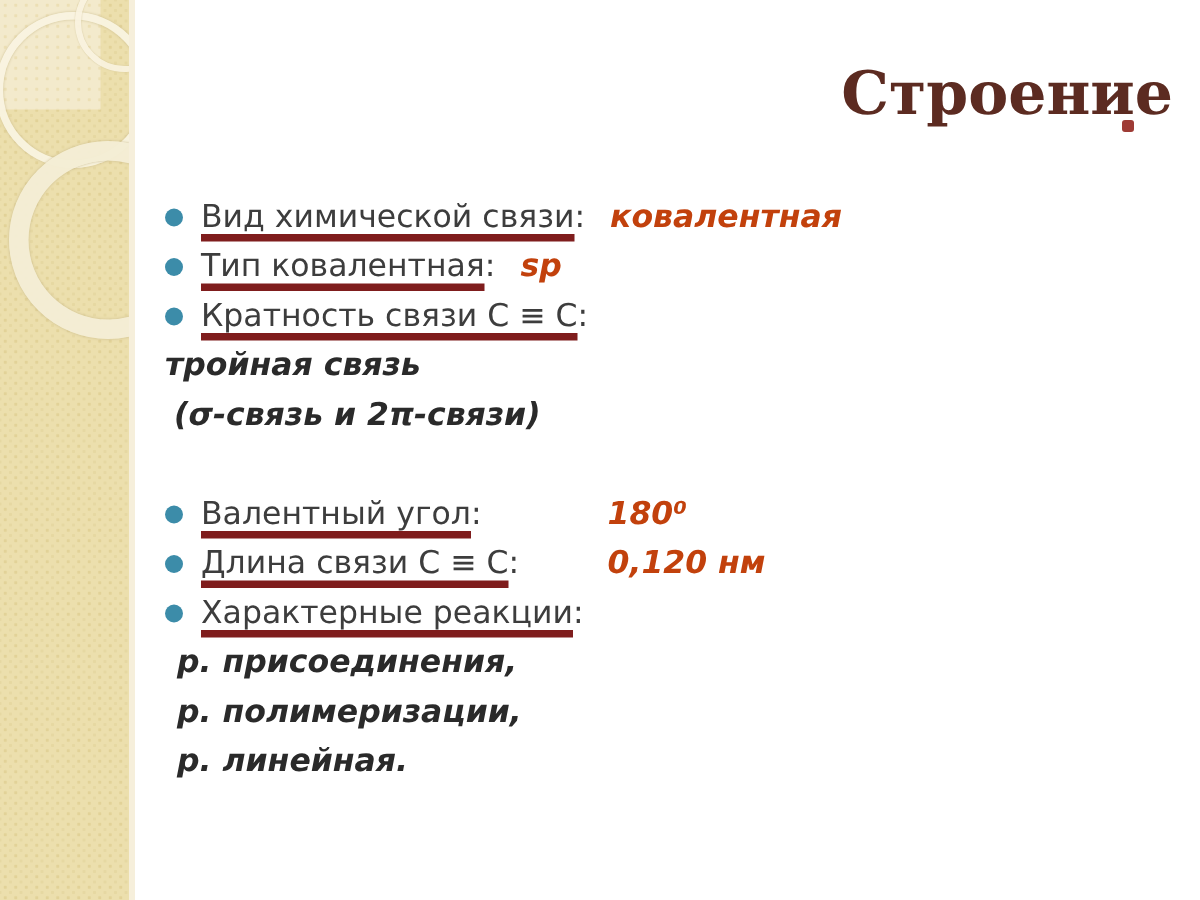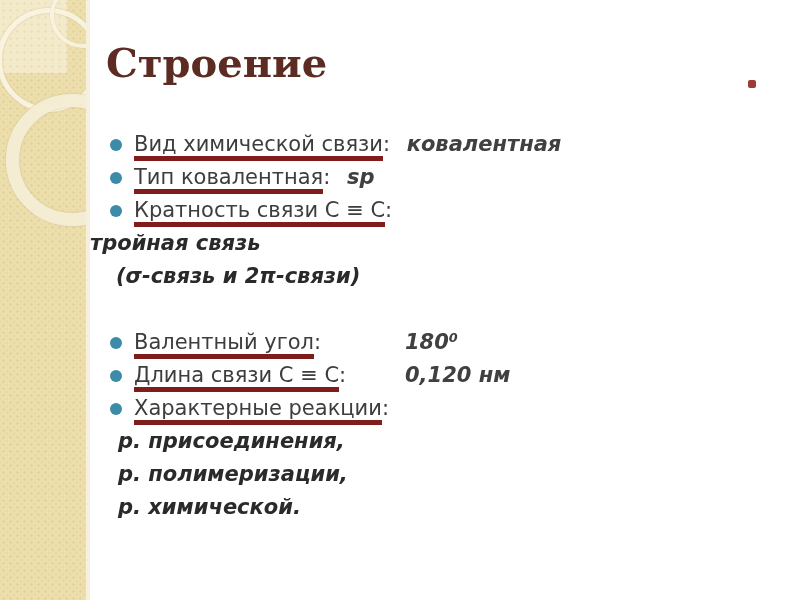--- a/index.html
+++ b/index.html
@@ -42,41 +42,41 @@
     box-shadow:0 0 1px #cdbf93, inset 0 0 1px #cdbf93;
   }
   
   .accent-dot {
     position:absolute; left:748px; top:80px; width:8px; height:8px;
     border-radius:2px; background:#9e3b35;
   }
   
   .title {
     position:absolute; left:90px; top:41px; width:692px;
-    text-align:left; font-family:"DejaVu Serif", serif;
-    font-weight:bold; font-size:40px; line-height:1.1; color:#5c2b21;margin-left:16px;
+    text-align:right; font-family:"DejaVu Serif", serif;
+    font-weight:bold; font-size:40px; line-height:1.1; color:#5c2b21;
   }
   
   .list { position:absolute; left:90px; top:128px; width:705px; }
   .row {
     position:relative; height:33px; line-height:33px;
     font-size:21px; color:#3d3d3d; white-space:nowrap;
   }
   .row.bulleted { padding-left:44px; }
   .dot {
     position:absolute; left:20px; top:11px; width:12px; height:12px;
     border-radius:50%; background:#3c8ca9;
   }
   .lbl { border-bottom:5px solid #7f1d1d; }
   .colon { }
-  .val { font-weight:bold; font-style:italic; color:#404040; }
+  .val { font-weight:bold; font-style:italic; color:#c2410c; }
   .val.inline { margin-left:10px; }
   .val.col { position:absolute; left:315px; top:0; }
   .plain { font-weight:bold; font-style:italic; color:#2a2a2a; }
-  .indent1 { }
+  .indent1 { padding-left:20px; }
   .indent2 { padding-left:26px; }
   .indent3 { padding-left:28px; }
   .spacer { height:33px; }
 </style>
 </head>
 <body>
 
 <div class="slide">
 
   <div class="sidebar">
@@ -139,17 +139,17 @@
 
     <div class="row indent3">
       <span class="plain">р. присоединения,</span>
     </div>
 
     <div class="row indent3">
       <span class="plain">р. полимеризации,</span>
     </div>
 
     <div class="row indent3">
-      <span class="plain">р. химической.</span>
+      <span class="plain">р. линейная.</span>
     </div>
 
   </div>
 </div>
 
 </body></html>

